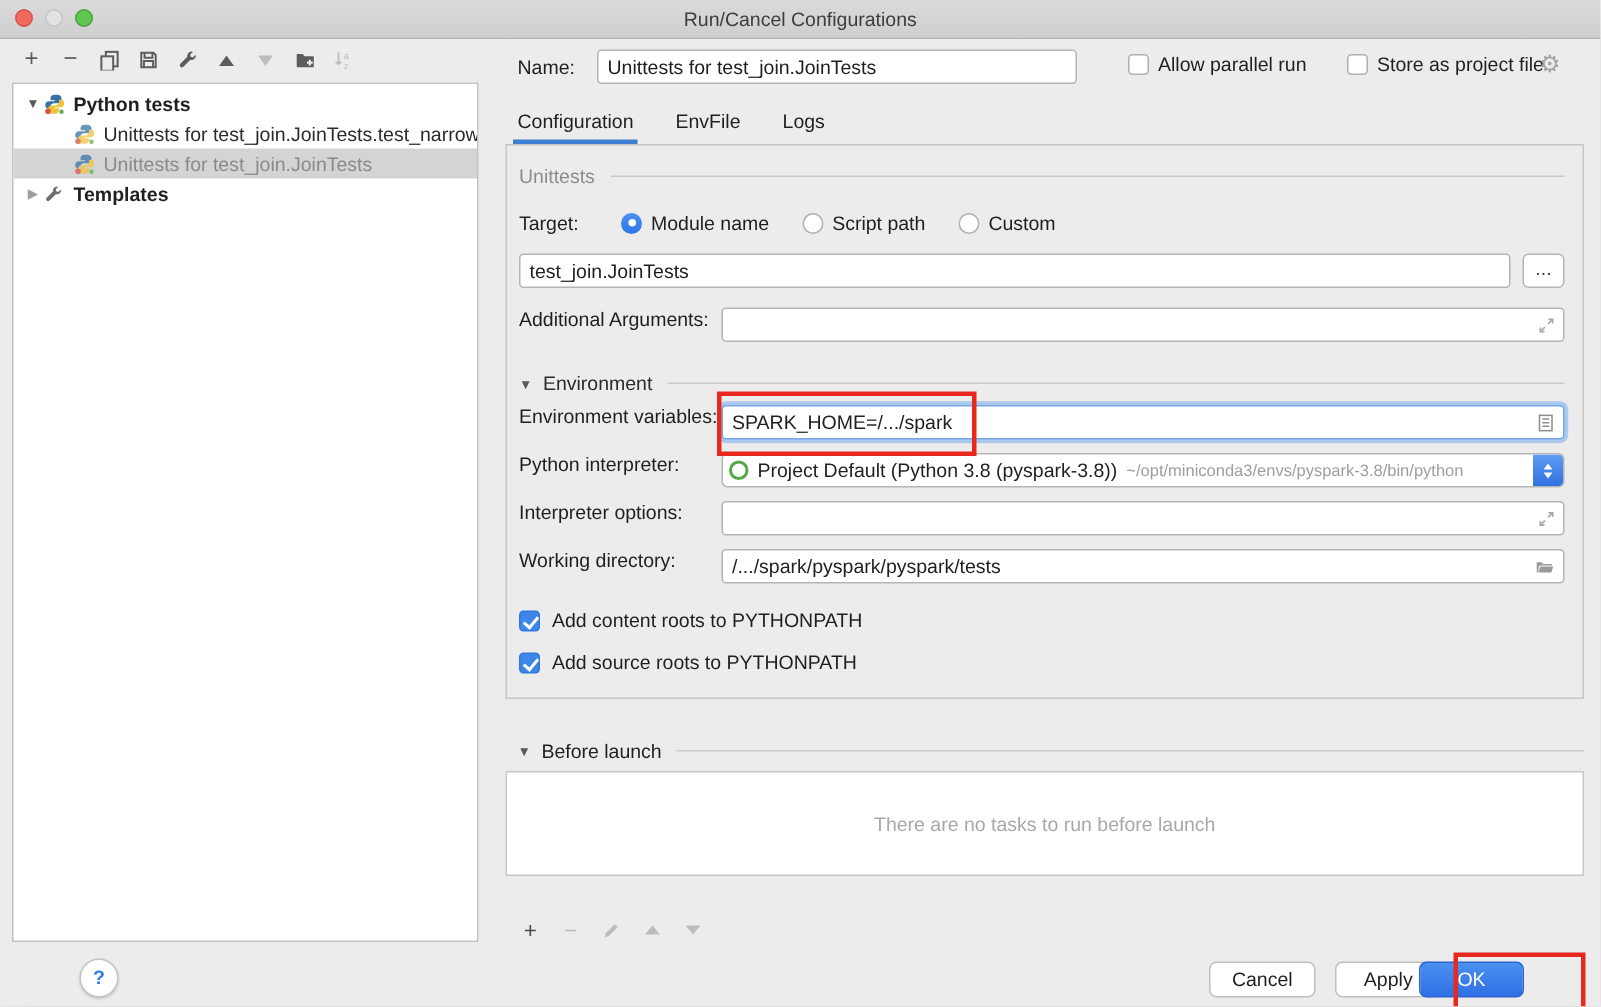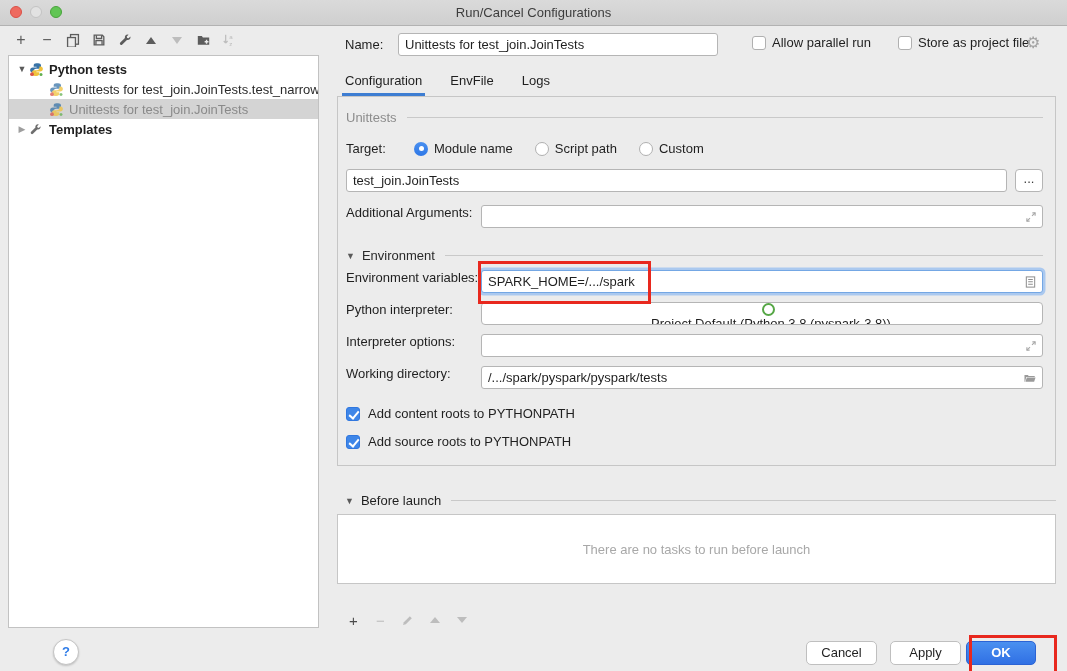--- a/index.html
+++ b/index.html
@@ -74,21 +74,21 @@
   .field { height:21px; background:#fff; border:1px solid #b5b5b5; border-radius:3px;
     display:flex; align-items:center; padding:0 6px; position:relative; }
   .field .val { white-space:nowrap; overflow:hidden; }
   .field.focused { border-color:#74a7e4; box-shadow:0 0 0 2.5px #abc9ef; }
   .ficon { position:absolute; right:5px; top:50%; transform:translateY(-50%); display:flex; }
   .mrow { display:flex; align-items:center; margin-top:13px; }
   .mfield { flex:1; }
   .browse { width:26px; height:21px; margin-left:8px; background:#fff; border:1px solid #b5b5b5;
     border-radius:4px; text-align:center; line-height:17px; color:#3c3c3c; flex:0 0 auto; }
   .combo { height:23px; background:#fff; border:1px solid #b5b5b5; border-radius:4px;
-    display:flex; align-items:center; padding-left:18px; overflow:hidden; box-sizing:border-box;flex-direction:column; }
+    display:flex; align-items:center; padding-left:4px; overflow:hidden; box-sizing:border-box; }
   .ring { width:9px; height:9px; border:2px solid #56a746; border-radius:50%; margin-right:6px; flex:0 0 auto; }
   .combo .cpath { color:#9e9e9e; font-size:11px; margin-left:6px; white-space:nowrap; overflow:hidden; flex:1; }
   .dd { width:20px; align-self:stretch; margin-left:4px; background:linear-gradient(#5e9cf4,#3170e2);
     display:flex; flex-direction:column; align-items:center; justify-content:center; gap:2px; flex:0 0 auto; }
   .dd i { display:block; width:0; height:0; border-left:3.5px solid transparent; border-right:3.5px solid transparent; }
   .dd .u { border-bottom:4px solid #fff; }
   .dd .d { border-top:4px solid #fff; }
   .pcb { display:flex; align-items:center; gap:8px; }
   .pcb1 { margin-top:17px; }
   .pcb2 { margin-top:13px; }
@@ -101,21 +101,21 @@
   .bl-tri-up   { width:0; height:0; border-left:5px solid transparent; border-right:5px solid transparent; border-bottom:6px solid #bdbdbd; }
   .bl-tri-down { width:0; height:0; border-left:5px solid transparent; border-right:5px solid transparent; border-top:6px solid #bdbdbd; }
   
   .help { position:absolute; left:53px; top:639px; width:26px; height:26px; border-radius:50%;
     background:#fff; border:1px solid #c4c4c4; box-sizing:border-box; color:#2f7ce8; font-weight:bold;
     text-align:center; line-height:23px; box-shadow:0 1px 2px rgba(0,0,0,.18); }
   .btn { position:absolute; top:641px; height:24px; box-sizing:border-box; background:#fff;
     border:1px solid #bfbfbf; border-radius:5px; text-align:center; line-height:21px; }
   .btn.cancel { left:806px; width:71px; }
   .btn.apply  { left:890px; width:71px; }
-  .btn.ok { left:966px; width:70px; background:linear-gradient(#4a90f0,#3070e4); border-color:#2b63d4; color:#fff;font-weight:bold; }
+  .btn.ok { left:946px; width:70px; background:linear-gradient(#4a90f0,#3070e4); border-color:#2b63d4; color:#fff; }
   
   .redbox { position:absolute; border:3px solid #e8281e; z-index:9; pointer-events:none; }
   .redbox.env { left:478px; top:261px; width:167px; height:37px; }
   .redbox.okb { left:969px; top:635px; width:82px; height:34px; }
 </style>
 </head>
 <body>
 
 <div class="dialog">
 
@@ -302,20 +302,21 @@
         </div>
       </div>
     </div>
 
     <div class="frow">
       <span class="flabel">Python interpreter:</span>
       <div class="fctrl">
         <div class="combo">
           <span class="ring"></span>
           <span>Project Default (Python 3.8 (pyspark-3.8))</span>
+          <span class="cpath">~/opt/miniconda3/envs/pyspark-3.8/bin/python</span>
           <span class="dd">
               <i class="u"></i>
               <i class="d"></i>
             </span>
         </div>
       </div>
     </div>
 
     <div class="frow">
       <span class="flabel">Interpreter options:</span>

